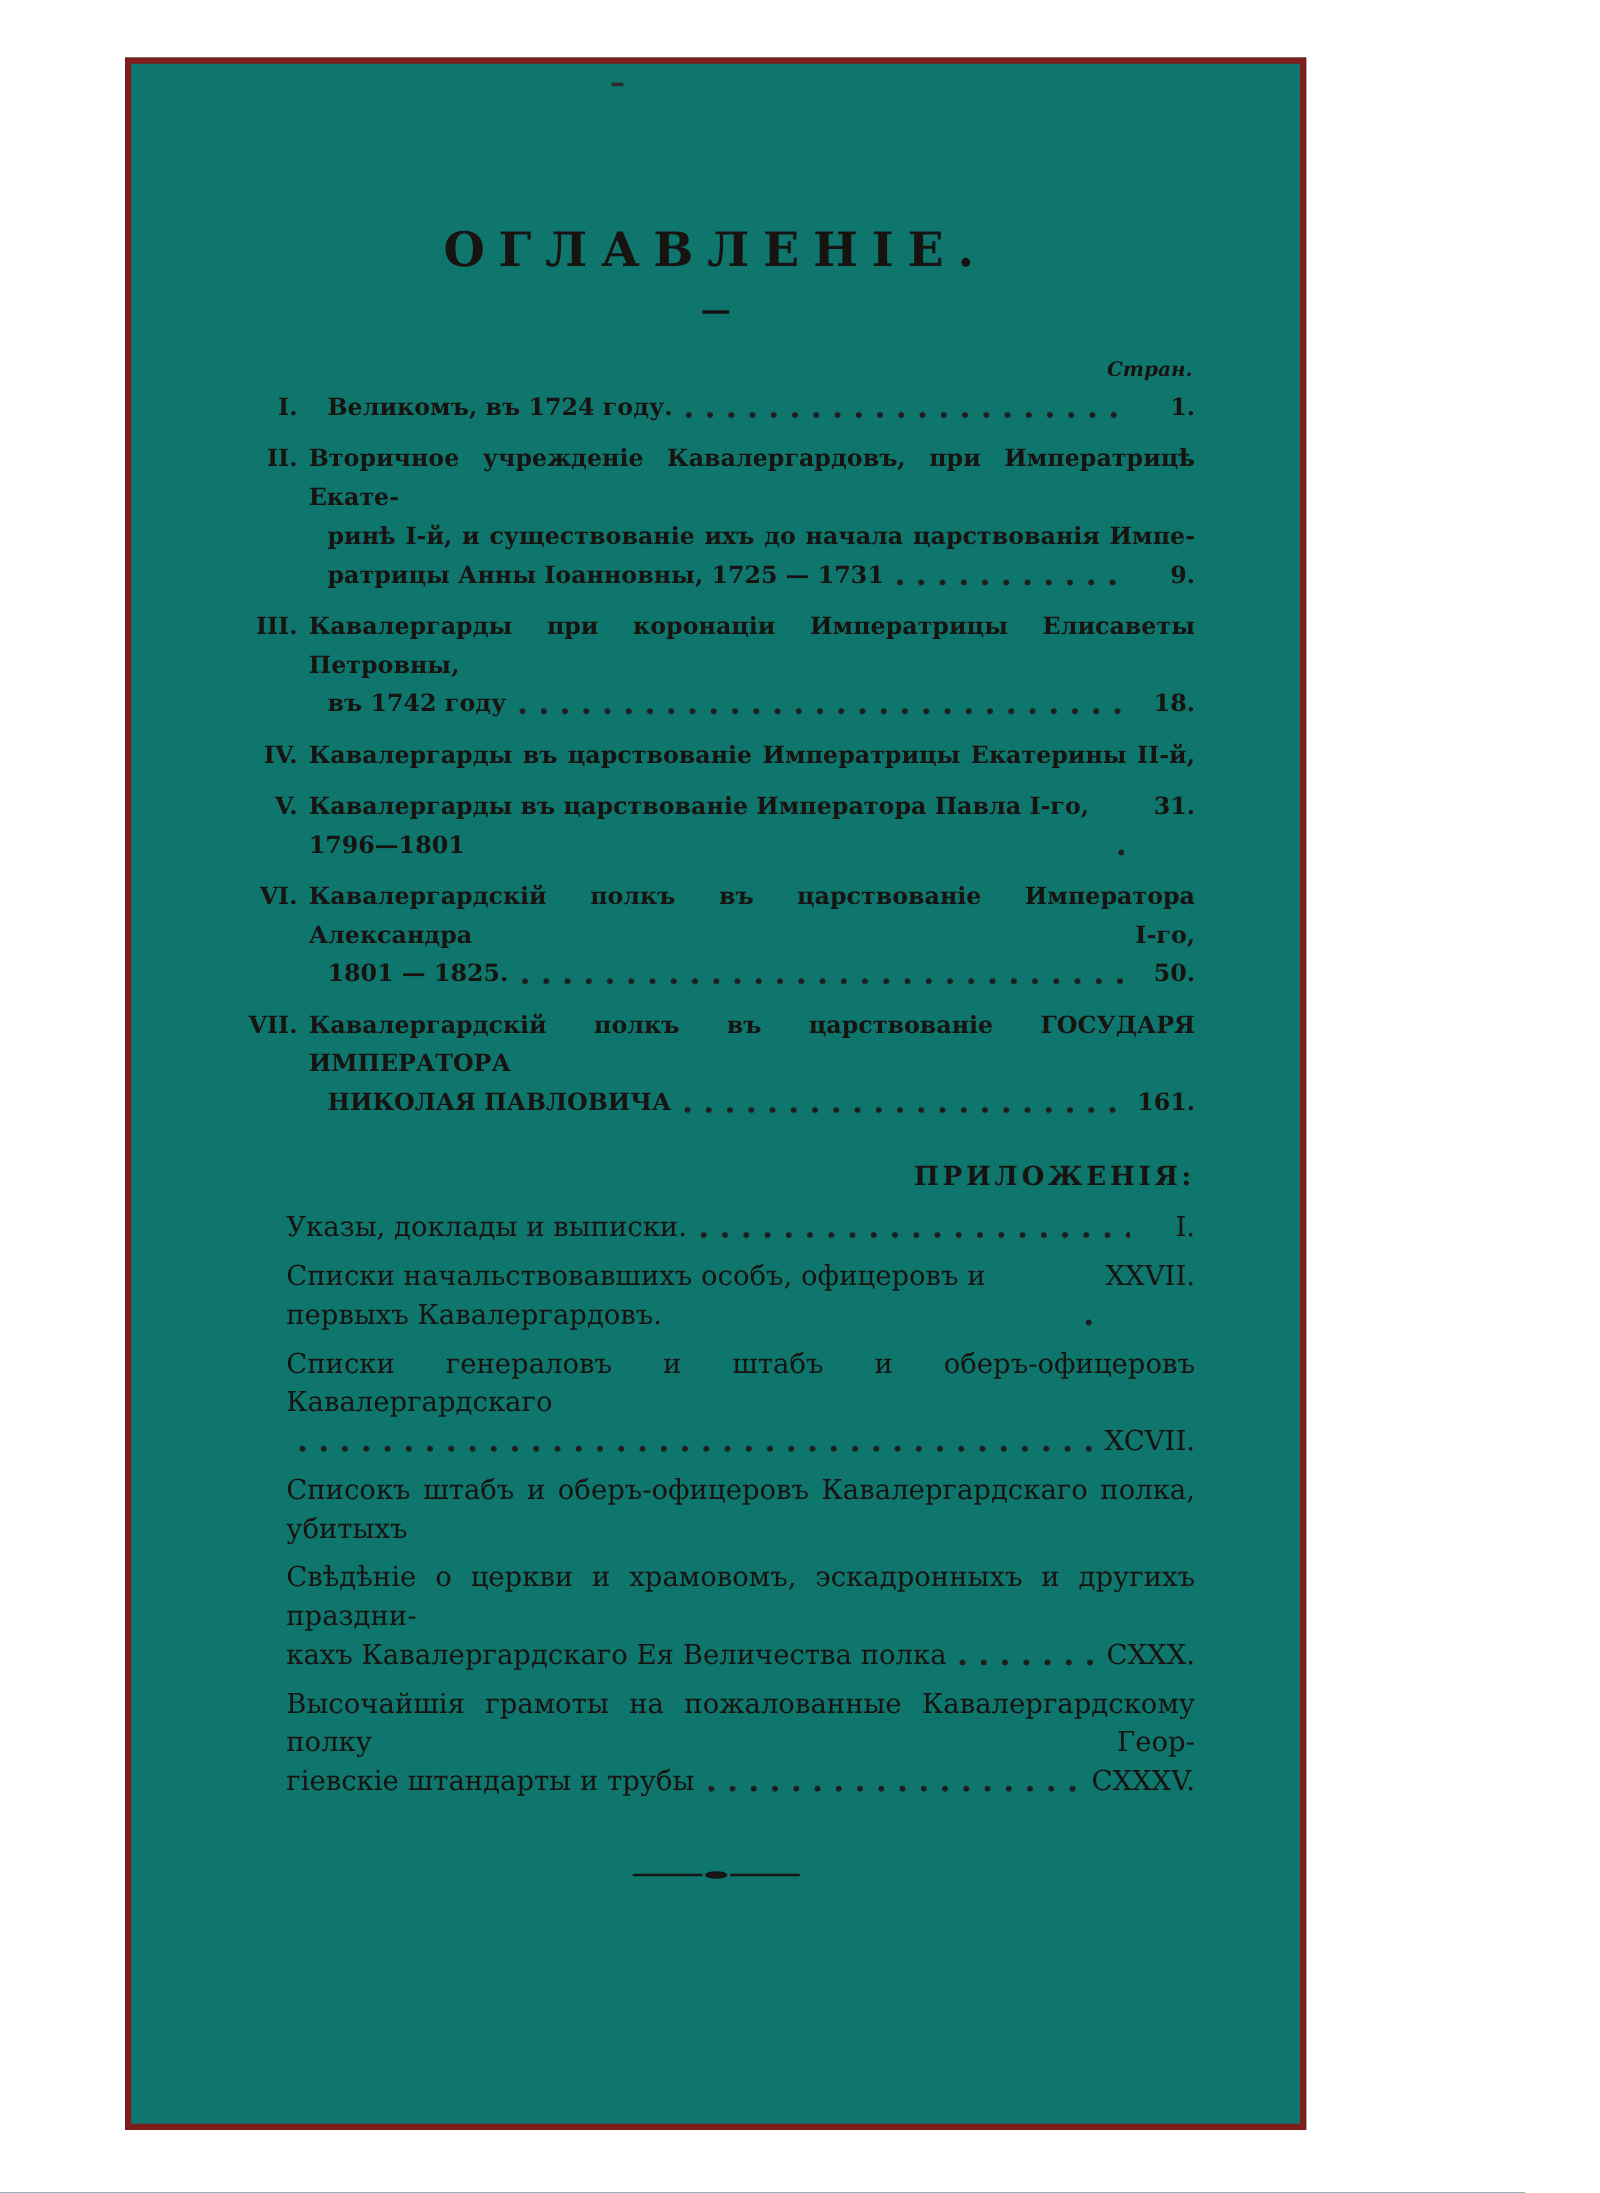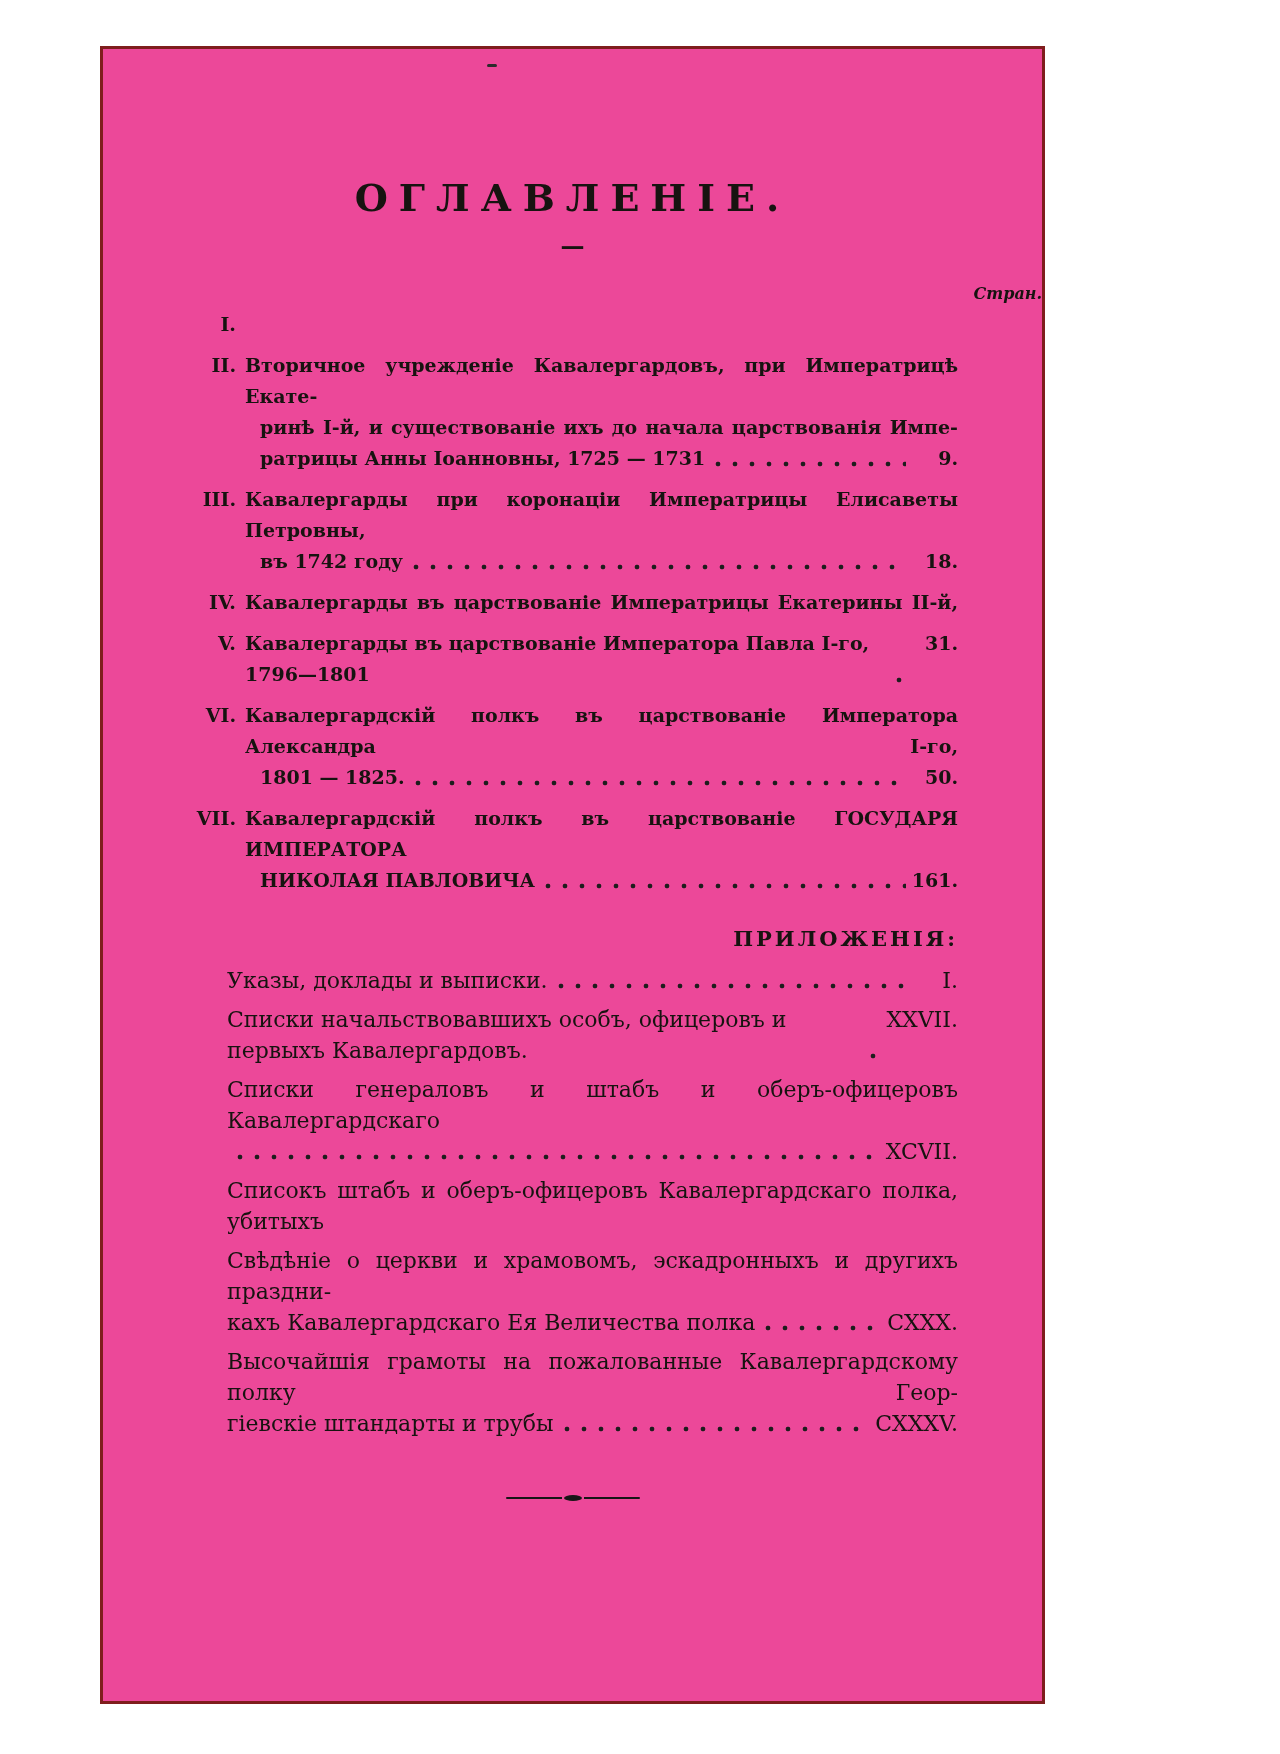--- a/index.html
+++ b/index.html
@@ -9,22 +9,22 @@
     background: #ffffff;
     font-family: "DejaVu Serif", "Liberation Serif", serif;
     color: #171310;
     overflow: hidden;
     position: relative;
   }
   .frame {
     position: absolute;
     left: 100px; top: 46px;
     width: 945px; height: 1658px;
-    border: 3px solid #7f1d1d;
-    background: #ec4899;
+    border: 5px solid #7f1d1d;
+    background: #0f766e;
   }
   .top-mark {
     position: absolute;
     left: 384px; top: 15px;
     width: 10px; height: 3px;
     background: #2b2b2b;
     border-radius: 2px;
   }
   .title {
     margin: 126px 0 0 0;
@@ -38,20 +38,21 @@
     font-size: 24px;
     font-weight: bold;
     margin-top: 14px;
     line-height: 24px;
   }
   .col-header {
     text-align: right;
     font-style: italic;
     font-weight: bold;
     font-size: 16px;
+    padding-right: 86px;
     margin-top: 26px;
   }
   .content { padding: 6px 84px 0 84px; }
 
   .entry {
     display: flex;
     font-size: 19px;
     font-weight: bold;
     line-height: 31px;
     margin-bottom: 10px;
@@ -115,20 +116,25 @@
 
   <h1 class="title">ОГЛАВЛЕНІЕ.</h1>
   <div class="divider">—</div>
   <div class="col-header">Стран.</div>
 
   <div class="content">
 
     <div class="entry">
       <span class="num">I.</span>
       <div class="body">
+        <div class="lnlast ind">
+          <span class="t">Великомъ, въ 1724 году.</span>
+          <span class="leader"></span>
+          <span class="pg">1.</span>
+        </div>
       </div>
     </div>
 
     <div class="entry">
       <span class="num">II.</span>
       <div class="body">
         <div class="ln">Вторичное учрежденіе Кавалергардовъ, при Императрицѣ Екате-</div>
         <div class="ln ind">ринѣ I-й, и существованіе ихъ до начала царствованія Импе-</div>
         <div class="lnlast ind">
           <span class="t">ратрицы Анны Іоанновны, 1725 — 1731</span>

